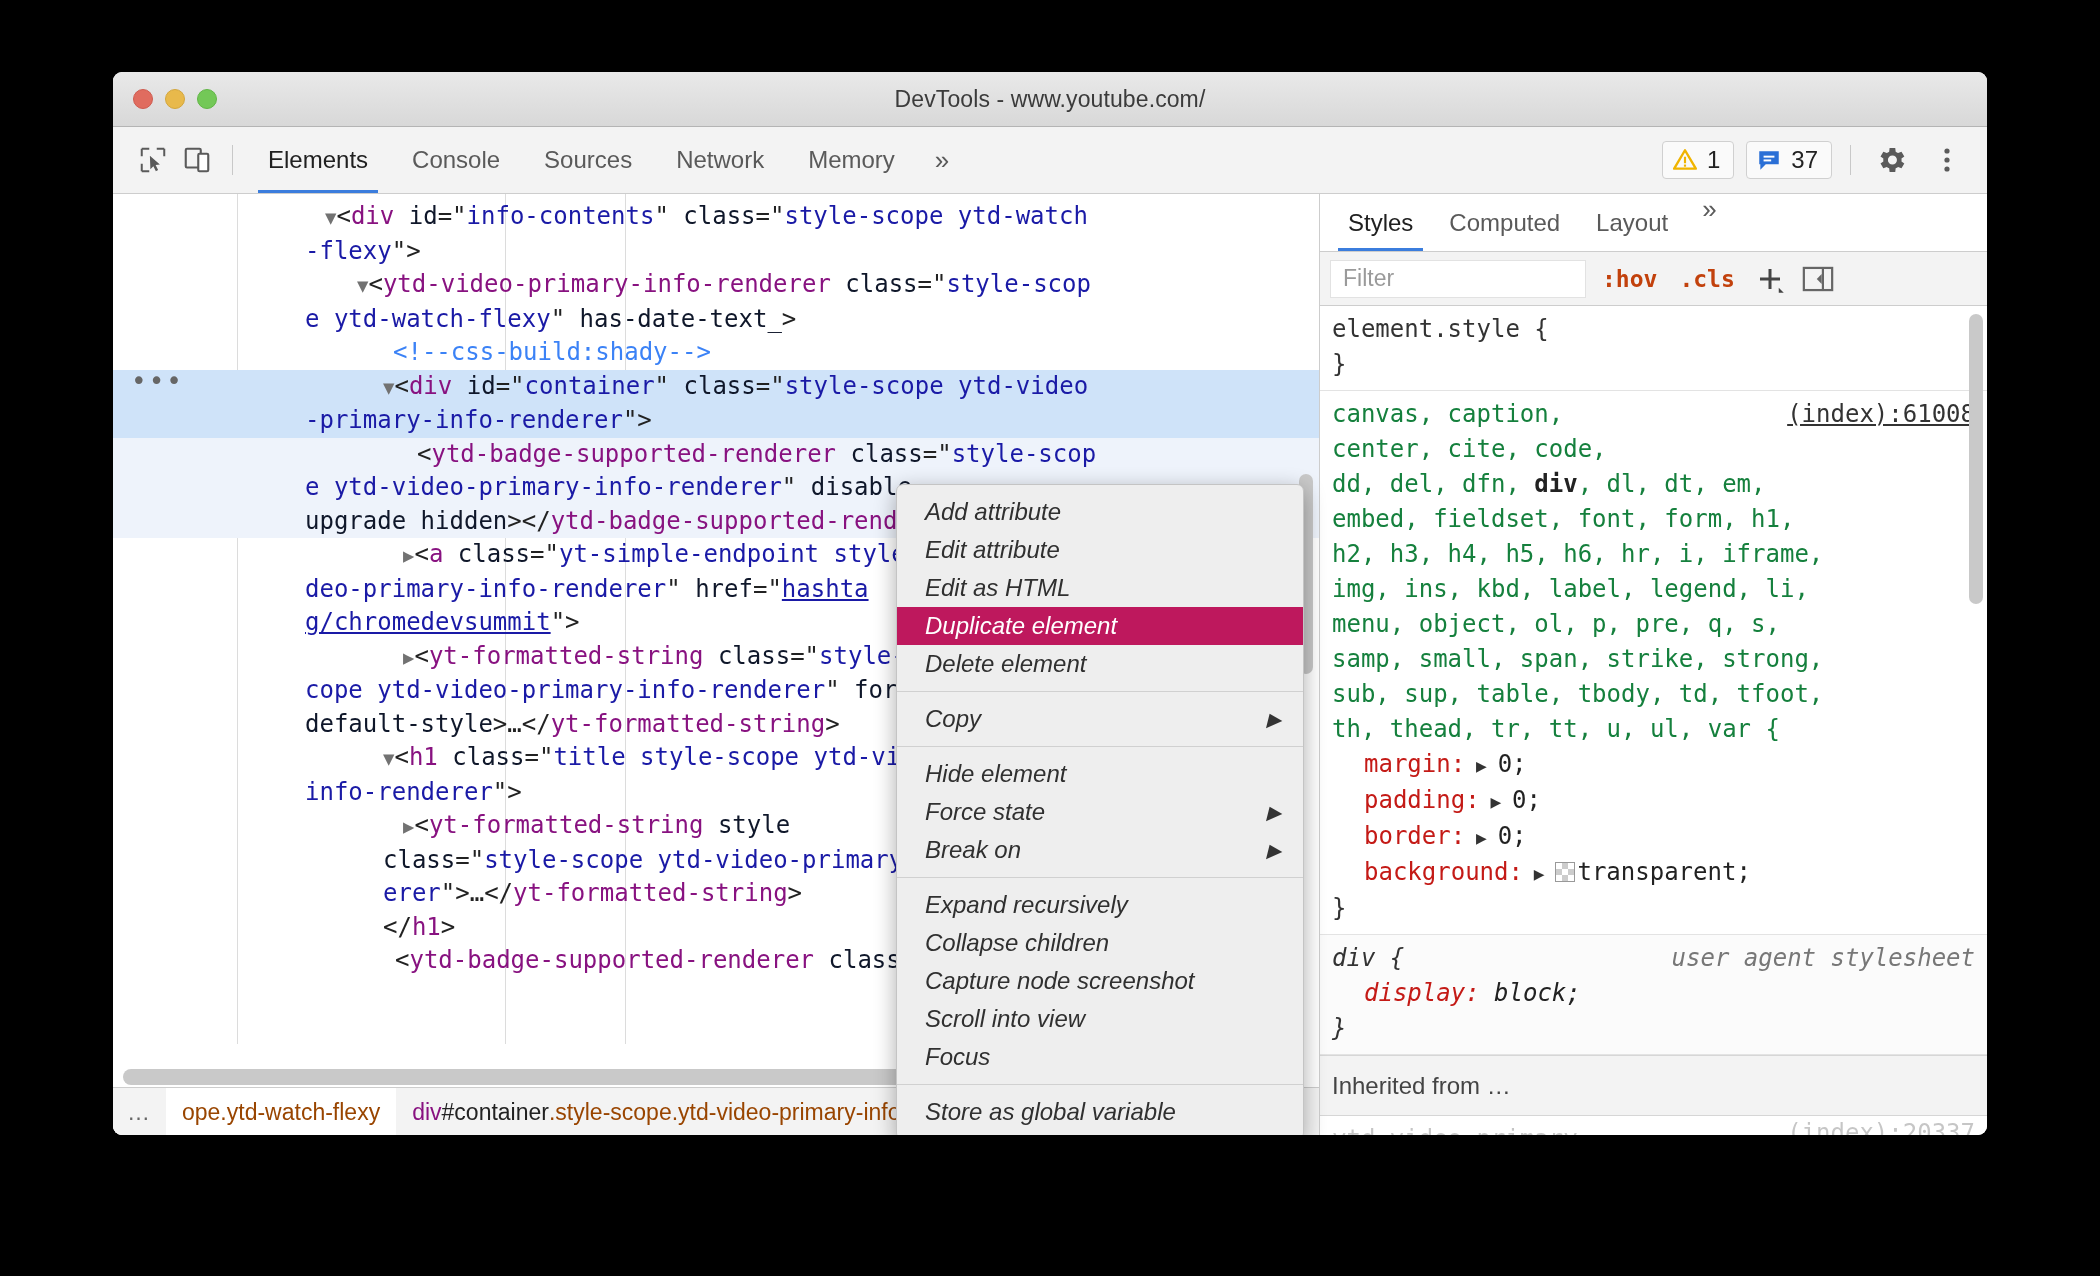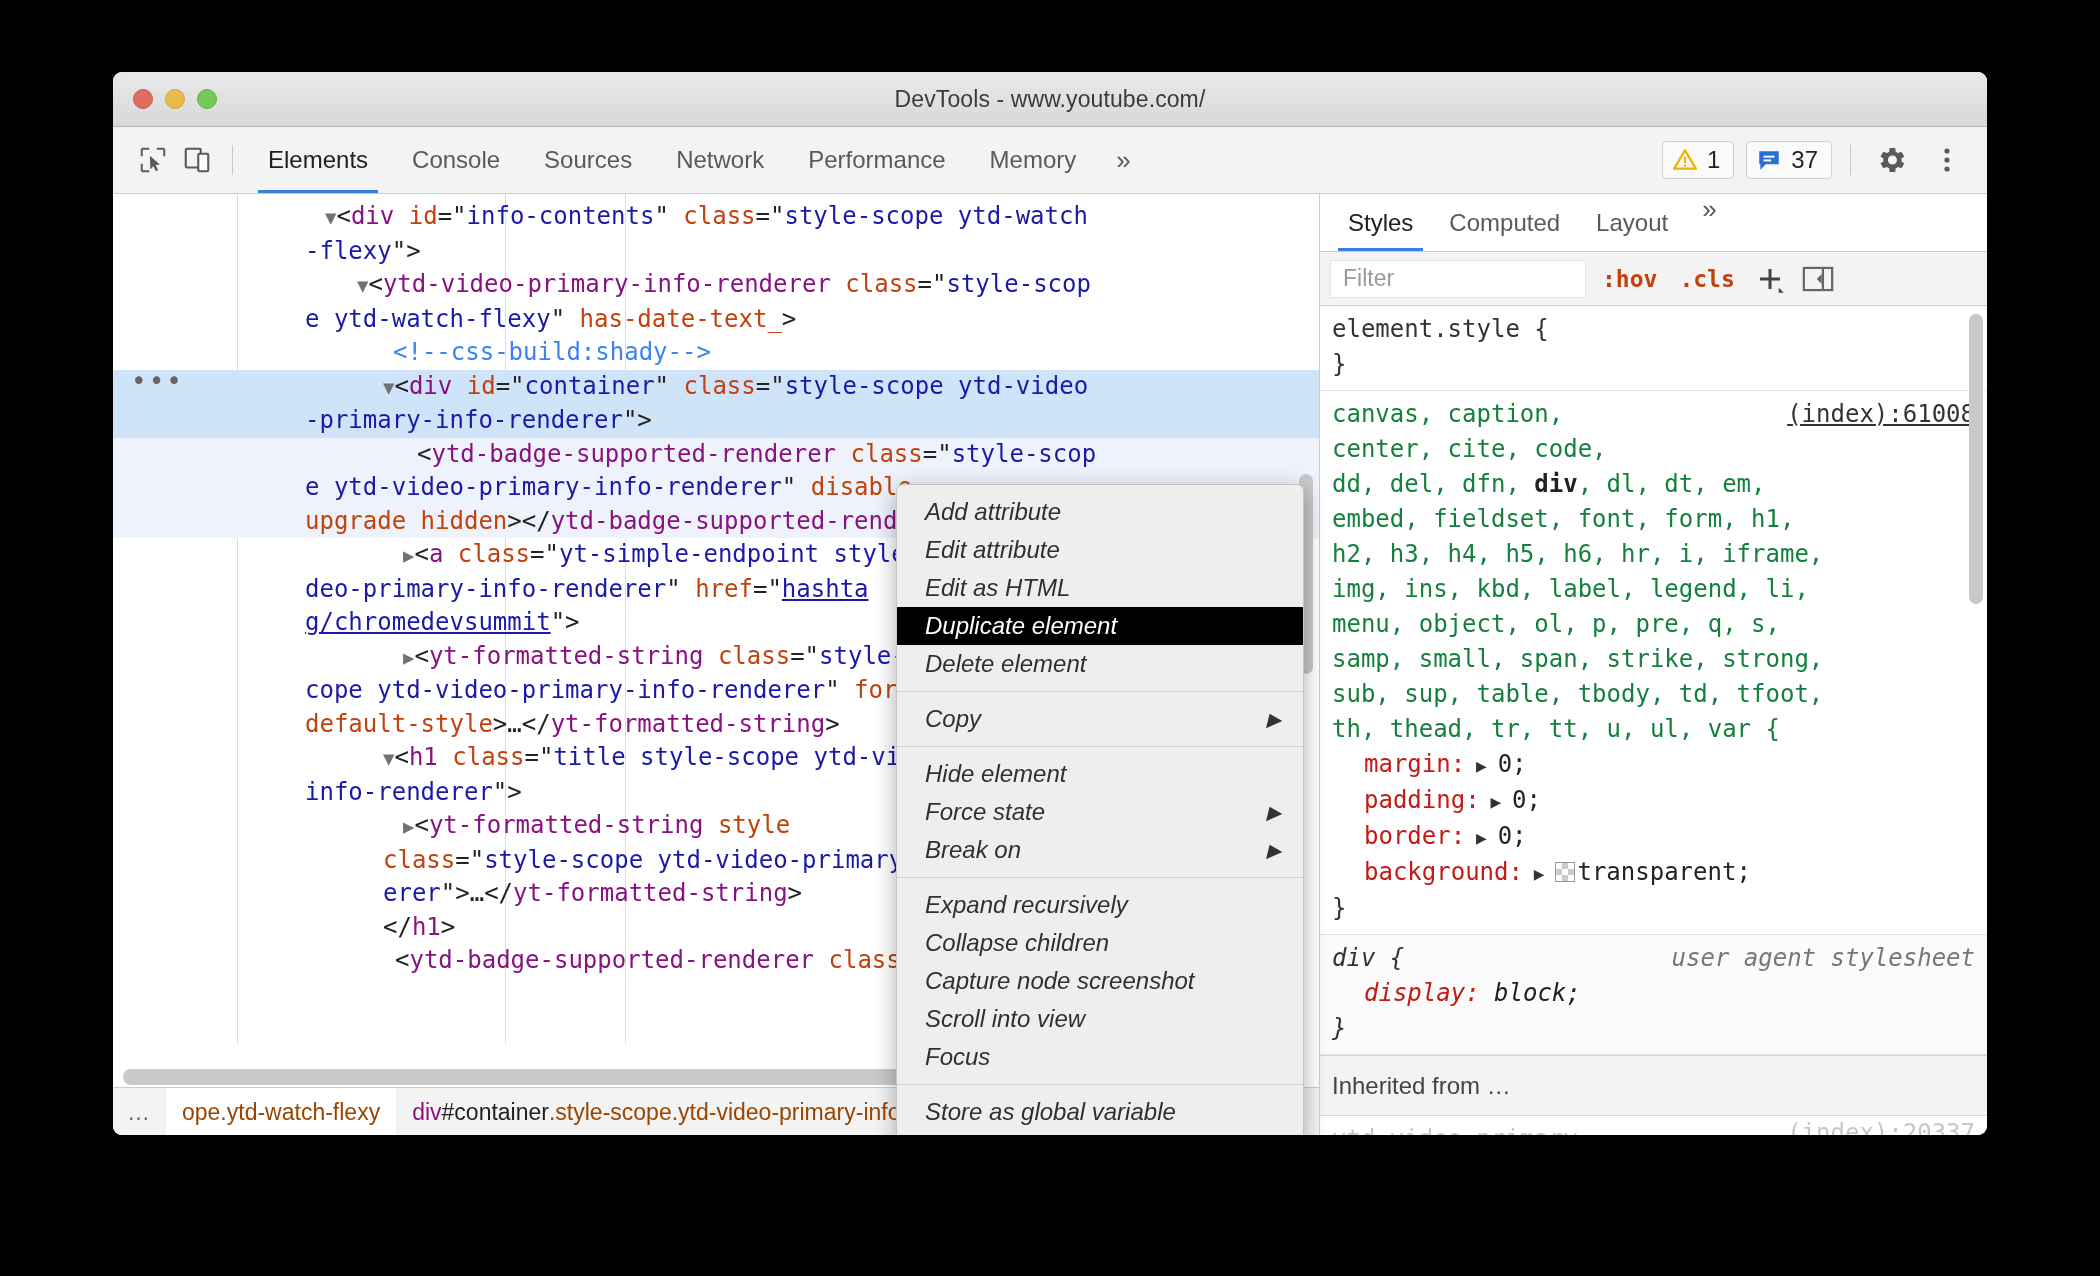--- a/index.html
+++ b/index.html
@@ -176,21 +176,21 @@
     position: absolute;
     top: 0; bottom: 92px;
     width: 1px;
     background: #dcdcdc;
   }
   .g1 { left: 124px; }
   .g2 { left: 392px; }
   .g3 { left: 512px; }
 
   .tok-tag    { color: #881280; }
-  .tok-attr   { color: #c2410c; }
+  .tok-attr   { color: #0f172a; }
   .tok-val    { color: #1a1aa6; }
   .tok-punct  { color: #222; }
   .tok-comment{ color: #3b82f6; }
   .tok-link   { color: #1a1aa6; text-decoration: underline; }
   .tok-arrow  { color: #727272; }
   .tri { color: #727272; font-size: 19px; }
 
   
   .hscroll {
     position: absolute;
@@ -411,21 +411,21 @@
     display: flex;
     align-items: center;
     padding: 0 22px 0 28px;
     font-size: 24px;
     color: #303030;
     cursor: pointer;
     position: relative;
     font-style: italic;
   }
   .ctx-item.selected {
-    background: #000000;
+    background: #be185d;
     color: #fff;
   }
   .ctx-sub-arrow {
     margin-left: auto;
     font-size: 19px;
     color: #333;
   }
   .ctx-sep {
     height: 1px;
     background: #d0d0d0;
@@ -467,23 +467,20 @@
             <span>Elements</span>
           </div>
         <div class="tab">
             <span>Console</span>
           </div>
         <div class="tab">
             <span>Sources</span>
           </div>
         <div class="tab">
             <span>Network</span>
-          </div>
-        <div class="tab">
-            <span>Performance</span>
           </div>
         <div class="tab">
             <span>Memory</span>
           </div>
         <div class="tab-more">»</div>
       </div>
 
       <div class="tb-right">
         <div class="badge">
           <svg width="26" height="26" viewBox="0 0 24 24">

